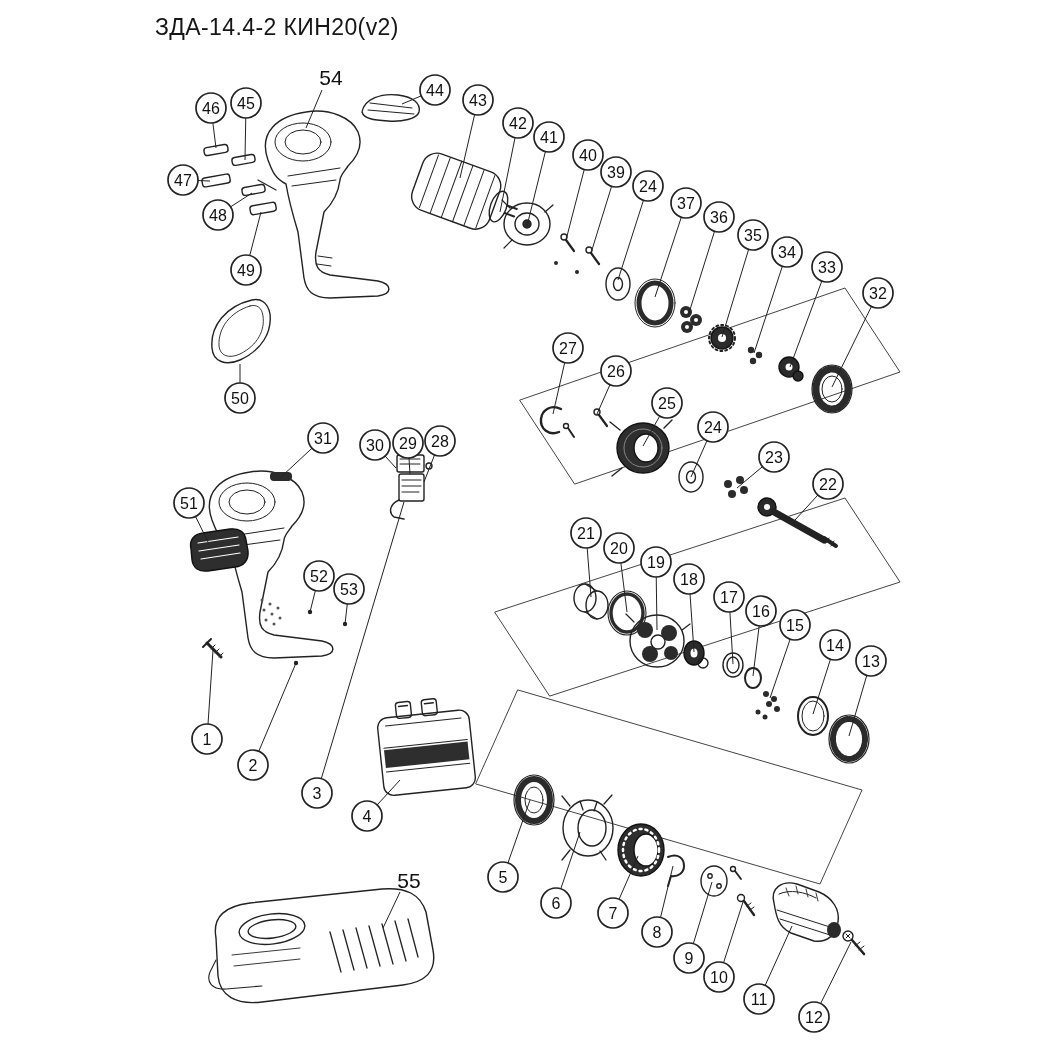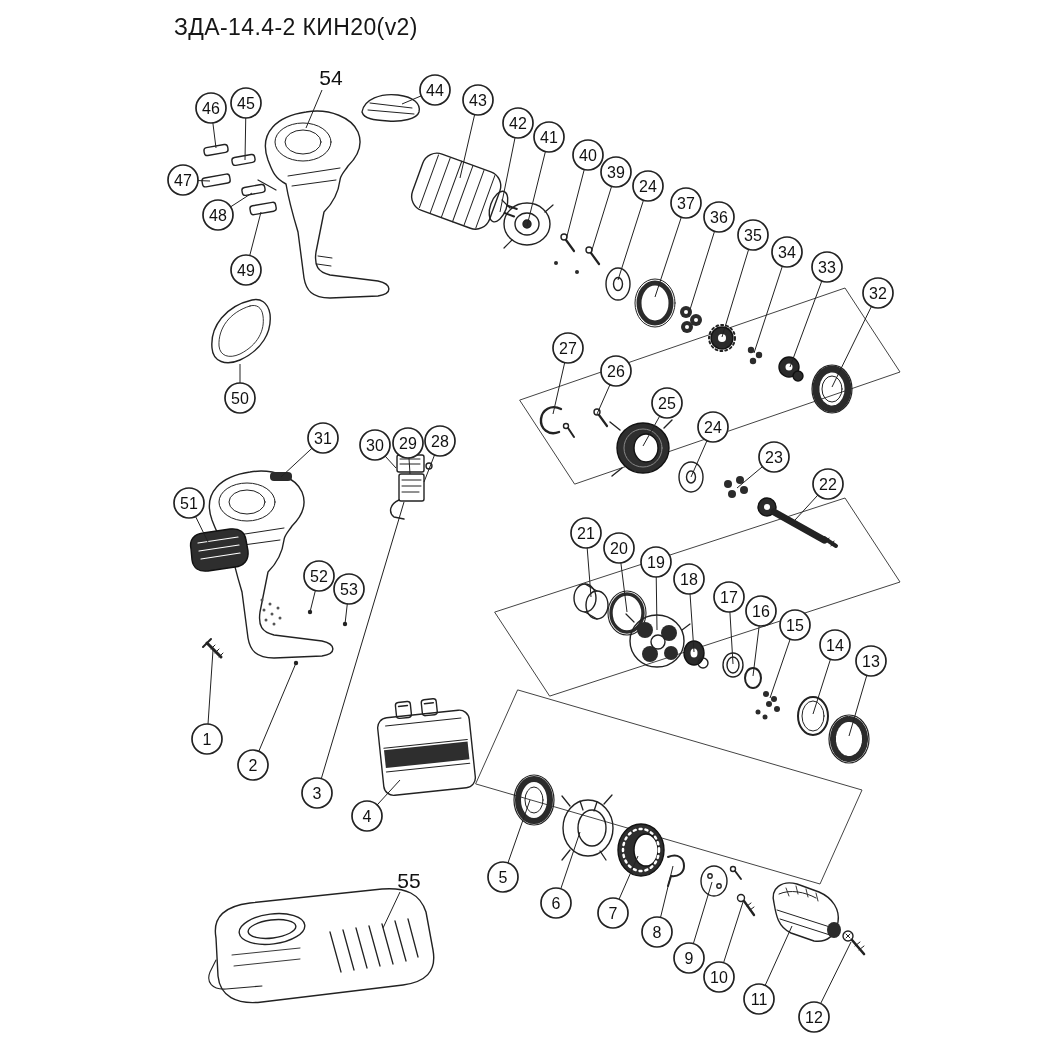--- a/index.html
+++ b/index.html
@@ -1,19 +1,19 @@
 <!DOCTYPE html>
 <html><head>
 <meta charset="utf-8">
 <style>
   html,body{margin:0;padding:0;background:#fff;}
   .page{position:relative;width:1054px;height:1054px;background:#ffffff;
         font-family:"Liberation Sans",sans-serif;overflow:hidden;}
   .title{position:absolute;left:155px;top:14px;font-size:23px;color:#161616;
-         letter-spacing:.4px;white-space:nowrap;margin-left:19px;}
+         letter-spacing:.4px;white-space:nowrap;}
   svg{position:absolute;left:0;top:0;}
   #art{stroke:#222;fill:none;stroke-width:1.4;stroke-linecap:round;stroke-linejoin:round;}
   #leader-lines line{stroke:#222;stroke-width:1;}
   #balloons circle{fill:#fff;stroke:#222;stroke-width:1.7;}
   .balloon-num{font-family:"Liberation Sans",sans-serif;font-size:16px;fill:#111;text-anchor:middle;}
   .plain-num{font-family:"Liberation Sans",sans-serif;font-size:21px;fill:#111;text-anchor:middle;}
   .boxline{stroke:#444;stroke-width:1;fill:none;}
 </style>
 </head>
 <body>

